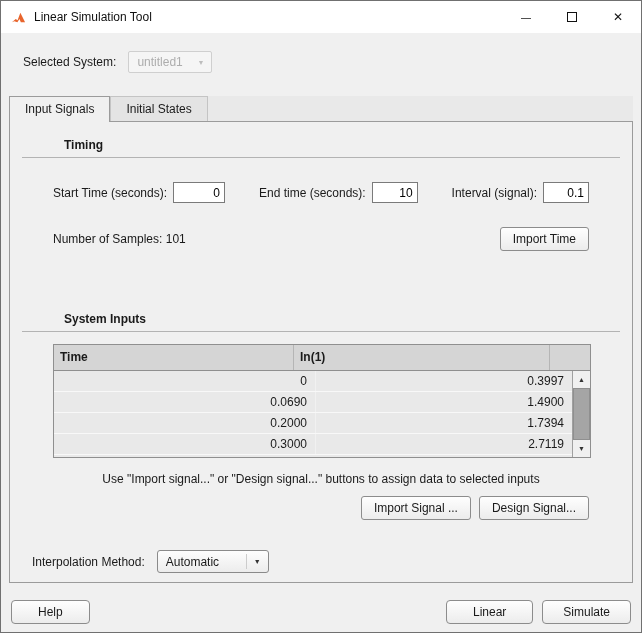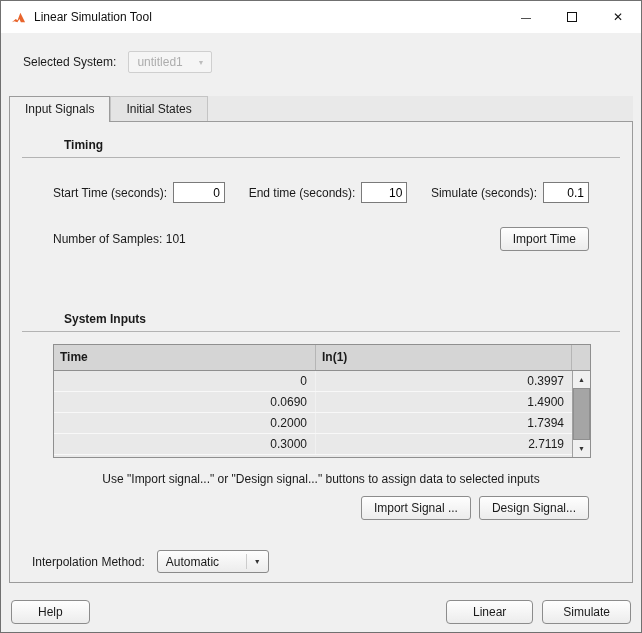--- a/index.html
+++ b/index.html
@@ -104,21 +104,21 @@
   
   .sig-table {
     margin:12px 43px 0; width:538px;
     border:1px solid #8f8f8f; background:#e9e9e9;
   }
   .t-head { display:flex; height:26px; background:#d5d5d5; border-bottom:1px solid #8f8f8f; }
   .th {
     font-weight:bold; line-height:25px; padding-left:6px;
     border-right:1px solid #b5b5b5;
   }
-  .th.c1 { width:262px; } .th.c2 { width:256px; } .th.csb { width:18px; border-right:none; padding:0; }
+  .th.c1 { width:240px; } .th.c2 { width:256px; } .th.csb { width:18px; border-right:none; padding:0; }
   .t-body-wrap { display:flex; height:86px; }
   .t-body { flex:1; background:#e9e9e9; }
   .t-row { display:flex; height:21px; border-bottom:1px solid #f8f8f8; }
   .td {
     line-height:20px; text-align:right; padding-right:8px; font-size:12px;
   }
   .td.c1 { width:262px; border-right:1px solid #f1f1f1; } .td.c2 { width:256px; }
   .scrollbar {
     width:18px; border-left:1px solid #a0a0a0; background:#f0f0f0;
     display:flex; flex-direction:column;
@@ -197,21 +197,21 @@
     <div class="timing-row">
       <div class="pair">
         <span>Start Time (seconds):</span>
         <input class="num-input w52" value="0" style="">
       </div>
       <div class="pair">
         <span>End time (seconds):</span>
         <input class="num-input w46" value="10" style="">
       </div>
       <div class="pair">
-        <span>Simulate (seconds):</span>
+        <span>Interval (signal):</span>
         <input class="num-input w46" value="0.1" style="">
       </div>
     </div>
 
     <div class="samples-row">
       <span>Number of Samples: 101</span>
       <button class="btn">Import Time</button>
     </div>
 
     <div class="group-title sys">

